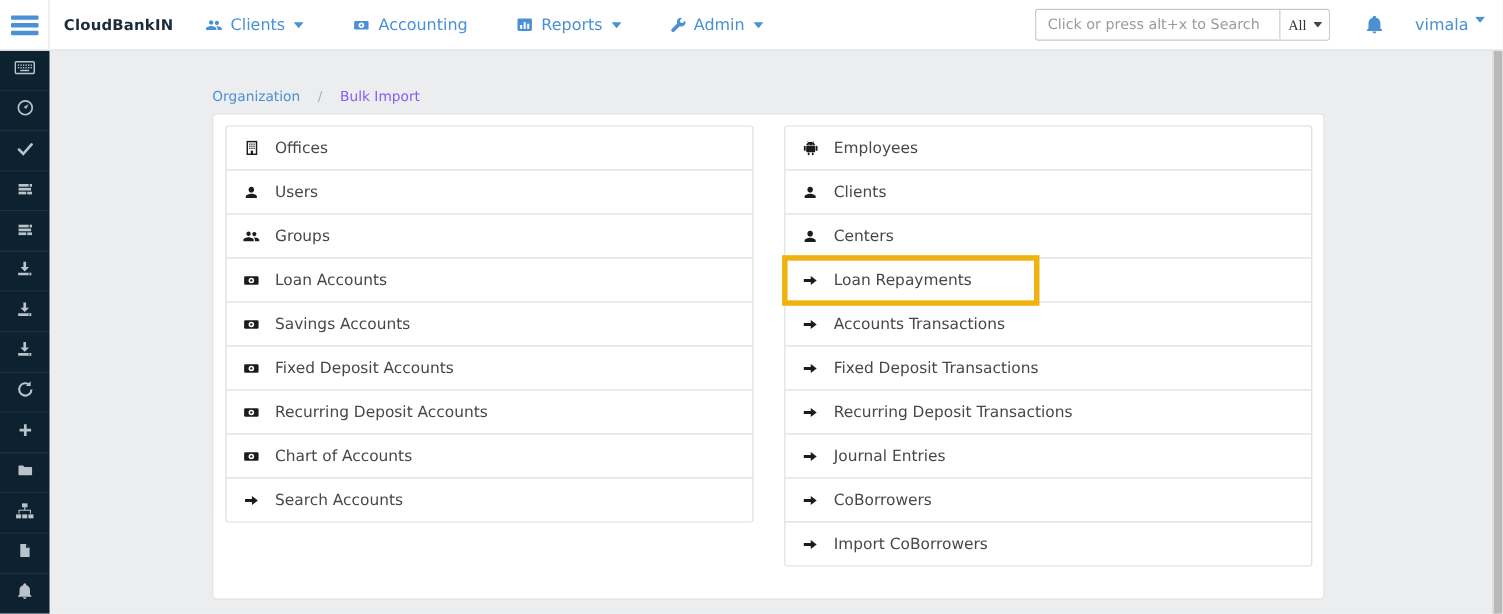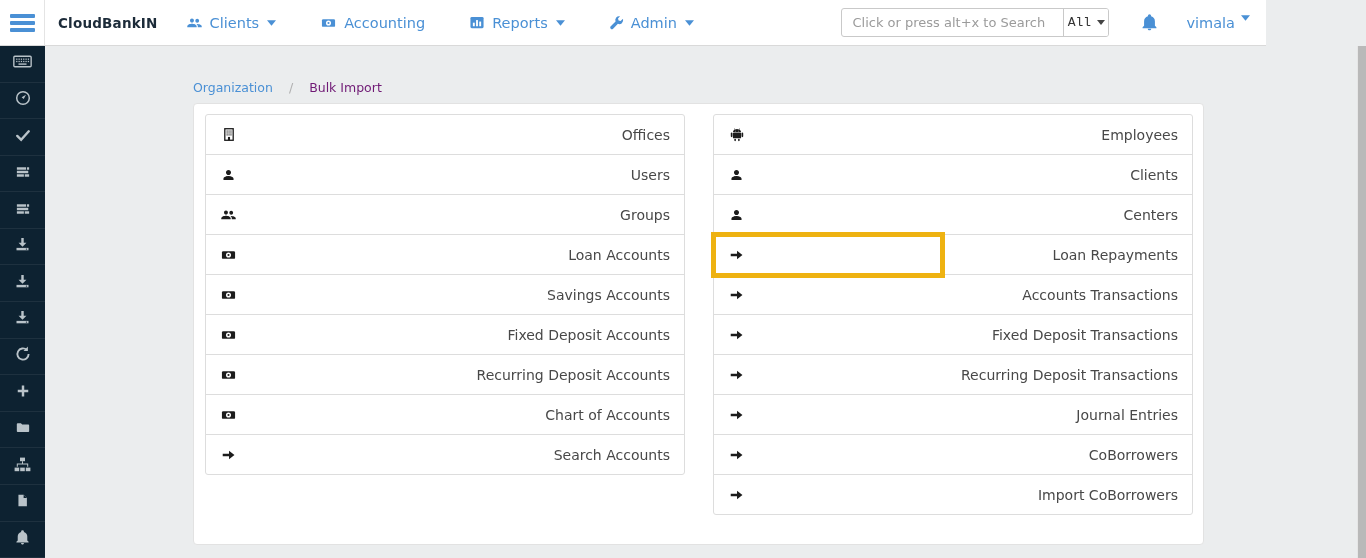--- a/index.html
+++ b/index.html
@@ -6,21 +6,21 @@
   html,body { width:1366px; height:558px; }
   body {
     font-family:"DejaVu Sans","Liberation Sans",sans-serif;
     background:#ebedee;
     position:relative;
     overflow:hidden;
     color:#444;
   }
   
   .navbar{
-    position:absolute; top:0; left:0; width:1266px; height:46px;
+    position:absolute; top:0; left:0; width:1366px; height:46px;
     background:#fff; border-bottom:1px solid #d9d9d9;
     display:flex; align-items:center; z-index:10;
   }
   .hamburger{
     width:45px; height:45px; border-right:1px solid #e4e4e4;
     display:flex; flex-direction:column; justify-content:center; align-items:center;
     gap:3px; cursor:pointer; flex:0 0 auto;
   }
   .hamburger span{ width:25px; height:4px; background:#4a90d5; border-radius:1px; }
   .brand{ margin-left:13px; font-weight:bold; font-size:13.5px; color:#1c2b39; letter-spacing:.2px; flex:0 0 auto; cursor:pointer;}
@@ -34,21 +34,21 @@
     border:1px solid #c9c9c9; border-radius:3px; background:#fff; overflow:hidden; flex:0 0 auto;
   }
   .search-group input{
     border:none; outline:none; flex:1; padding:0 10px; font-size:13px; color:#555;
     font-family:inherit; background:transparent;
   }
   .search-group input::placeholder{ color:#9b9b9b; }
   .all-btn{
     border:none; border-left:1px solid #c9c9c9; background:#fff; width:45px;
     display:flex; align-items:center; justify-content:center; gap:5px;
-    font-size:13px; color:#333; cursor:pointer; font-family:Liberation Mono, monospace;
+    font-size:13px; color:#333; cursor:pointer; font-family:Liberation Serif, serif;
   }
   .bell-btn{ margin-left:32px; color:#4a90d5; display:flex; cursor:pointer; }
   .user-menu{ margin-left:28px; margin-right:16px; display:flex; gap:5px;
     color:#4a90d5; font-size:14.5px; cursor:pointer; }
   
   .sidebar{
     position:absolute; left:0; top:46px; bottom:0; width:45px;
     background:#0d2231; display:flex; flex-direction:column; z-index:5;
   }
   .side-cell{
@@ -56,32 +56,32 @@
     border-bottom:1px solid rgba(255,255,255,.07); color:#b9c3c9; cursor:pointer;
   }
   
   .content{ position:absolute; left:45px; top:46px; right:0; bottom:0; }
   .breadcrumb{
     position:absolute; left:148px; top:34px; font-size:12.5px;
     display:flex; gap:16px; align-items:center;
   }
   .breadcrumb a{ color:#4a90d5; text-decoration:none; cursor:pointer; }
   .breadcrumb .sep{ color:#b0b0b0; }
-  .breadcrumb .cur{ color:#701a75; }
+  .breadcrumb .cur{ color:#8b5cf6; }
   .panel{
     position:absolute; left:148px; top:57px; width:1011px; height:442px;
     background:#fff; border:1px solid #e2e2e2; border-radius:4px;
     padding:10px 10px 0 11px;
   }
   .cols{ display:flex; gap:28px; }
   .col{ flex:1; }
   .list-item{
     height:41px; border:1px solid #ddd; margin-top:-1px; background:#fff;
     display:flex; align-items:center; gap:13px; padding:0 14px;
-    font-size:14px; color:#484848; cursor:pointer; position:relative;justify-content:space-between;
+    font-size:14px; color:#484848; cursor:pointer; position:relative;
   }
   .list-item:first-child{ margin-top:0; border-top-left-radius:3px; border-top-right-radius:3px; }
   .list-item:last-child{ border-bottom-left-radius:3px; border-bottom-right-radius:3px; }
   .li-icon{ width:17px; display:flex; justify-content:center; color:#1c1c1c; flex:0 0 auto; }
   .highlight-box{
     position:absolute; left:-3px; top:-3px; width:234px; height:46px;
     border:5px solid #eeb211; z-index:3; pointer-events:none;
   }
   
   .scrollbar{

